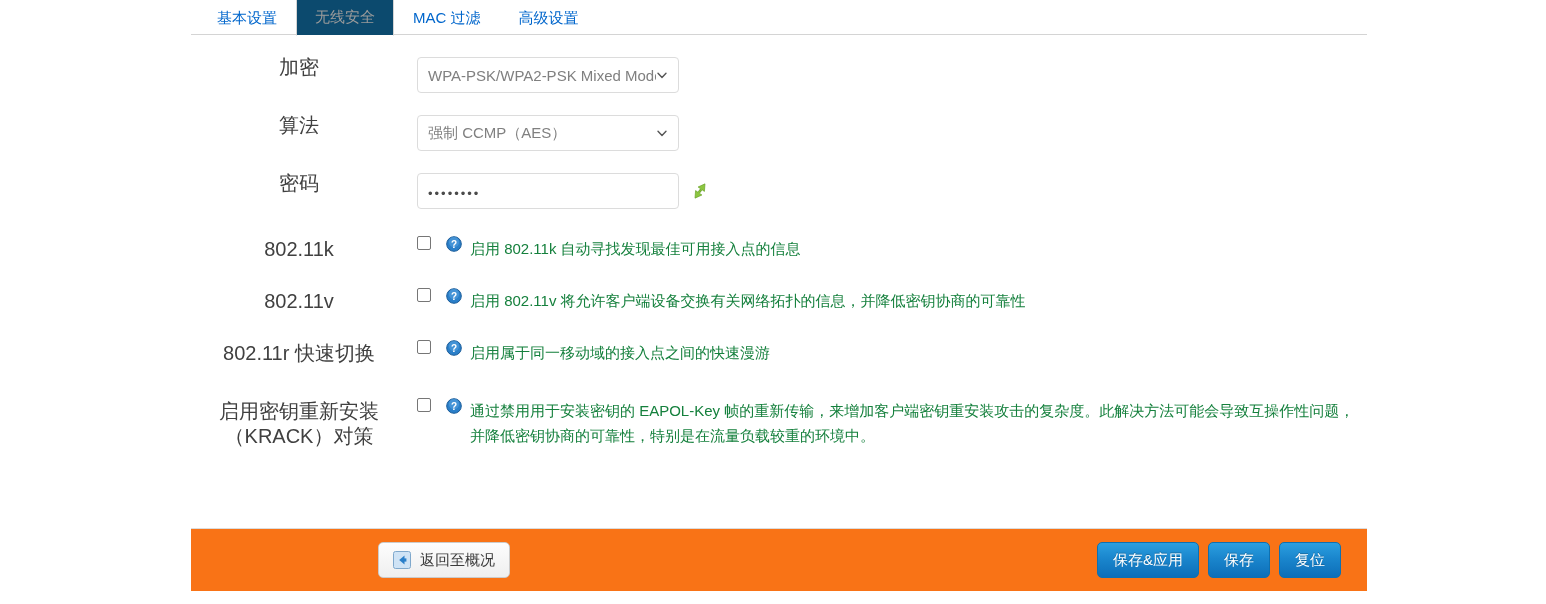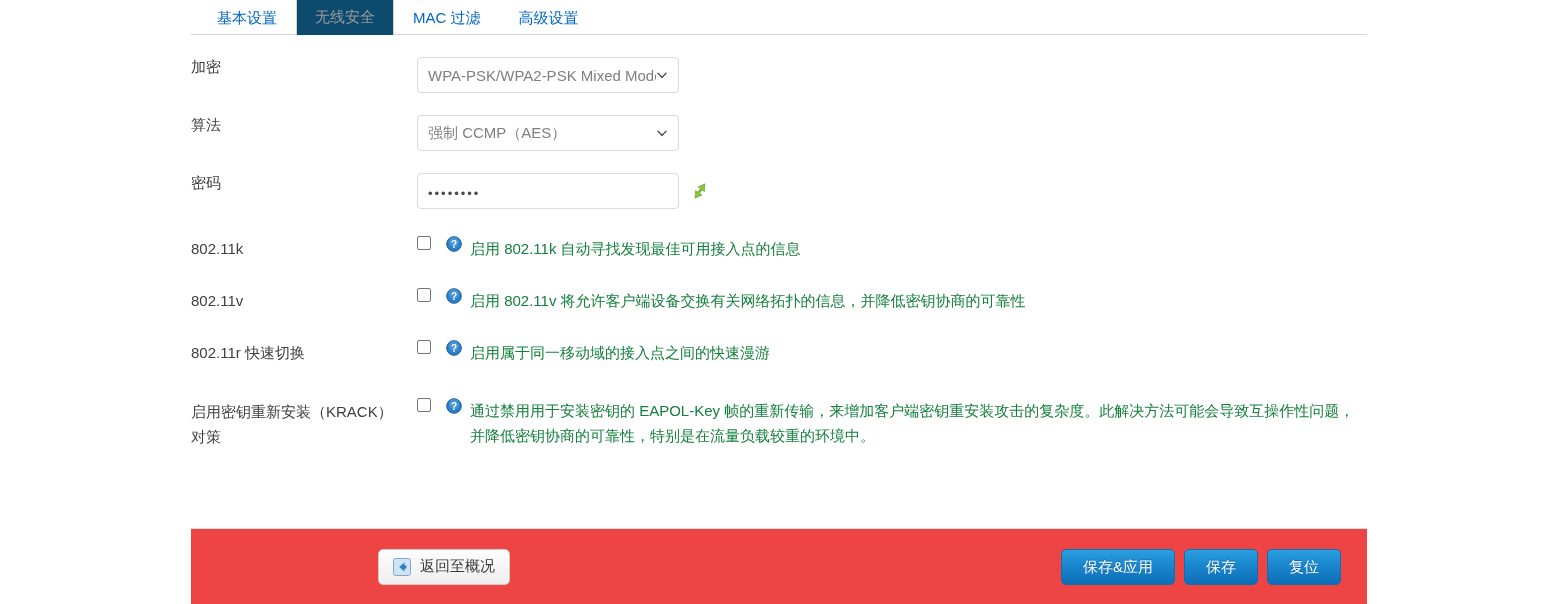--- a/index.html
+++ b/index.html
@@ -66,22 +66,22 @@
 
   .row {
     display: flex;
     align-items: flex-start;
     width: 100%;
   }
 
   .lbl {
     width: 226px;
     min-width: 226px;
-    text-align: left;
-    font-size: 15px;
+    text-align: center;
+    font-size: 20px;
     color: #404040;
     line-height: 20px;
     padding-right: 10px;
     white-space: pre-line;
   }
 
   .ctl {
     flex: 1;
     display: flex;
     align-items: flex-start;
@@ -172,22 +172,22 @@
   .row-cb   { margin-top: 22px; }
   .row-cb .lbl { line-height: 24px; margin-top: 6px; }
   .cbwrap { display: flex; align-items: flex-start; padding-top: 5px; }
 
   
   .footer {
     position: absolute;
     left: 191px;
     top: 528px;
     width: 1176px;
-    height: 76px;
-    background: #ef4444;
+    height: 63px;
+    background: #f97316;
     border-top: 1px solid #dcdcdc;
     display: flex;
     align-items: center;
   }
 
   .btn-back {
     position: absolute;
     left: 187px;
     height: 36px;
     display: flex;
@@ -204,21 +204,21 @@
   .back-icon { width: 18px; height: 18px; margin-right: 9px; display:block; flex:0 0 auto;}
 
   .btn-group {
     position: absolute;
     right: 26px;
     display: flex;
     gap: 9px;
   }
   .btn-blue {
     height: 36px;
-    padding: 0 21px;
+    padding: 0 15px;
     border: 1px solid #0e70b0;
     border-radius: 5px;
     background: linear-gradient(to bottom, #2b9fe0 0%, #1a86cd 45%, #0d6eb8 100%);
     color: #ffffff;
     font-size: 15px;
     line-height: 34px;
     cursor: pointer;
     white-space: nowrap;
     text-shadow: 0 -1px 0 rgba(0,0,0,.25);
     font-family: "Liberation Sans", "DejaVu Sans", sans-serif;

